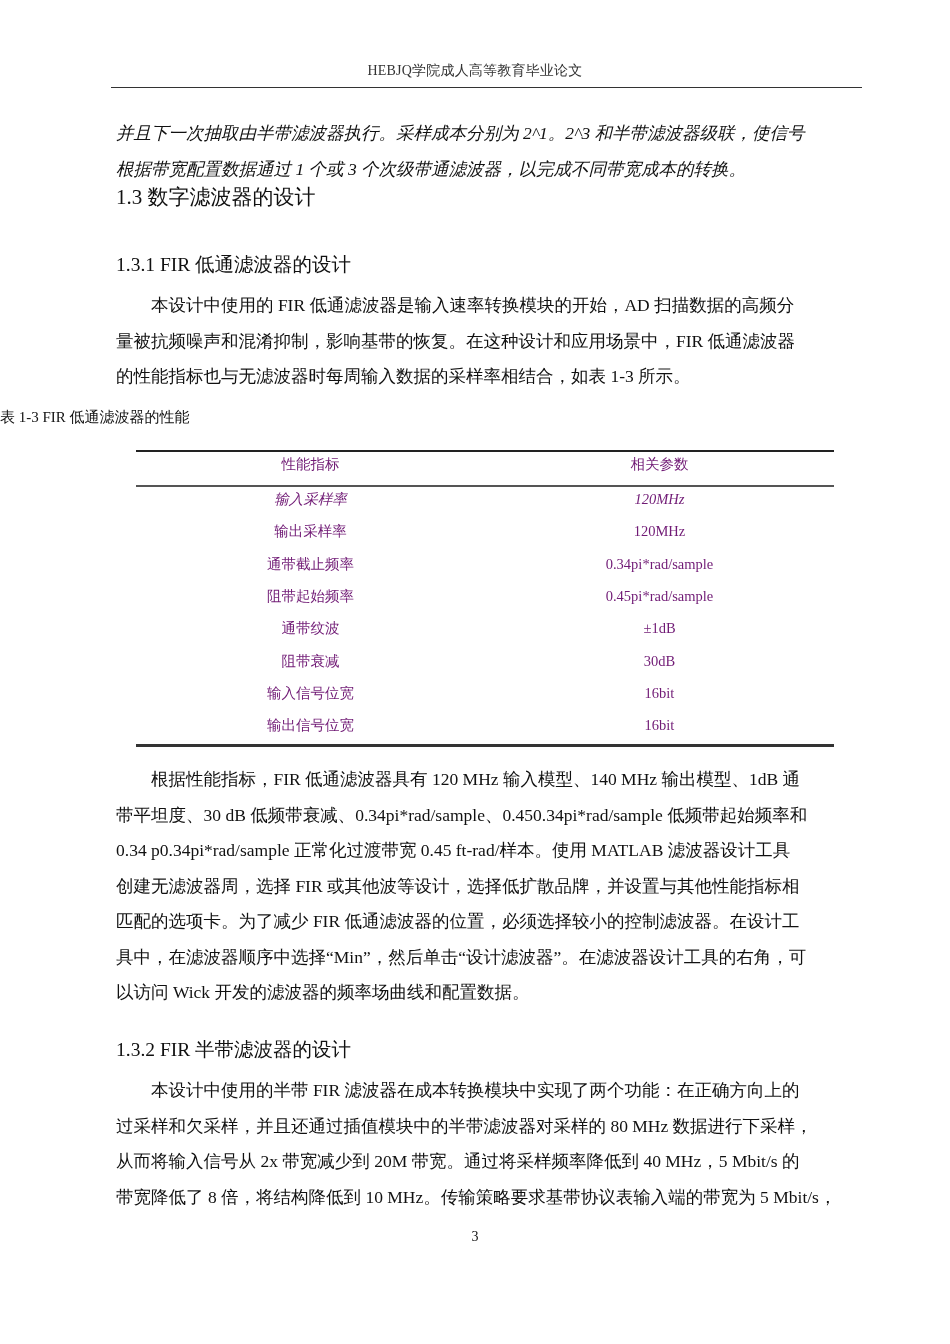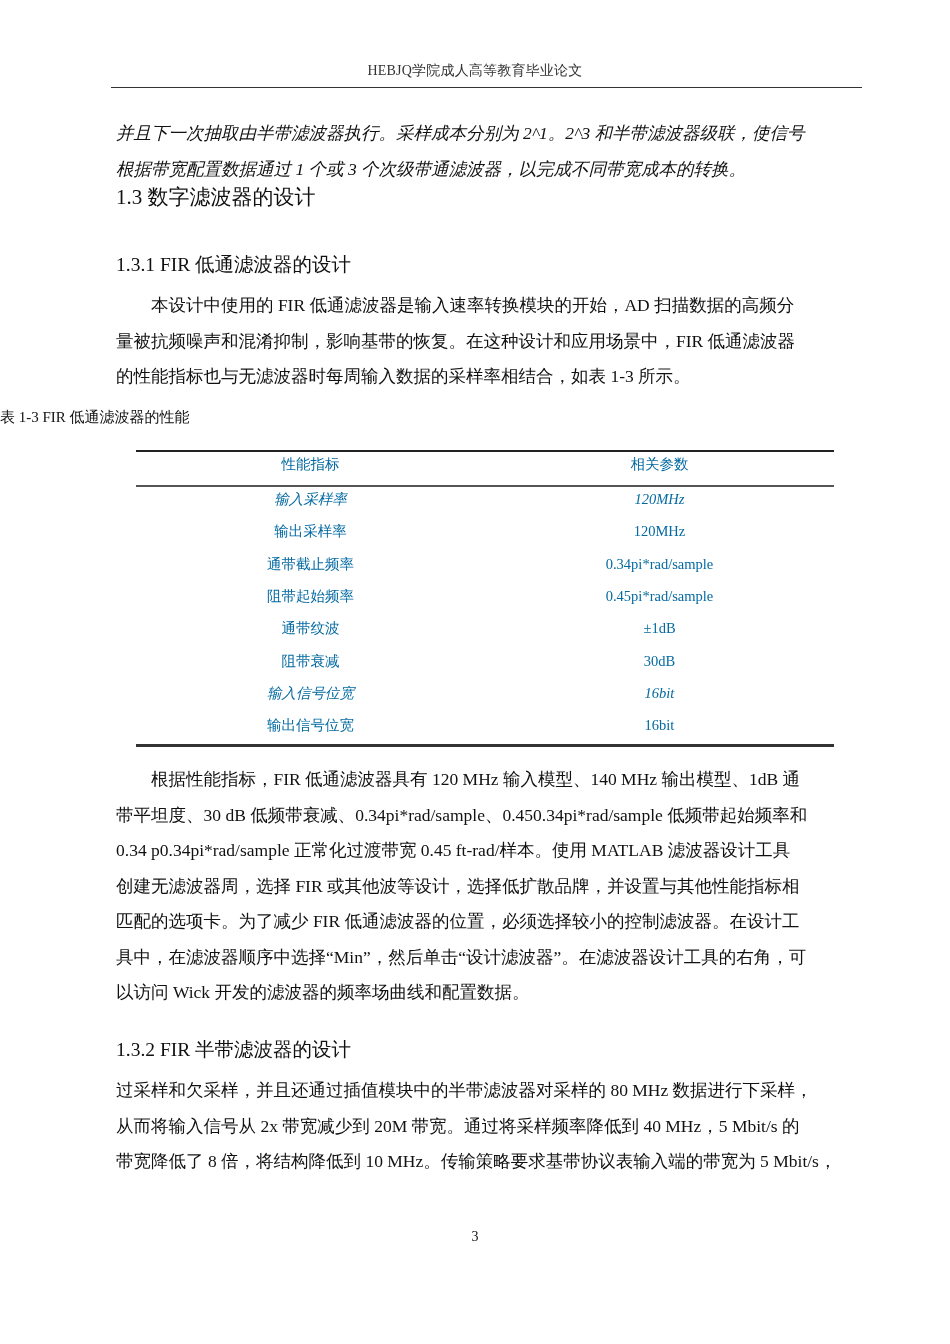--- a/index.html
+++ b/index.html
@@ -12,21 +12,21 @@
   .para { position:absolute; left:116px; width:744px; font-size:17.5px; line-height:35.5px;
           text-align:justify; text-align-last:left; }
   .line { display:block; white-space:nowrap; height:35.5px; }
   .indent { padding-left:35px; }
   .h2 { position:absolute; left:116px; font-size:21px; }
   .h3 { position:absolute; left:116px; font-size:19.5px; }
   .caption { position:absolute; top:408px; left:0; width:950px; font-size:15px; }
   .tbl-top { position:absolute; left:136px; top:450px; width:698px; border-top:2px solid #222; }
   .tbl-mid { position:absolute; left:136px; top:485px; width:698px; border-top:2px solid #555; }
   .tbl-bot { position:absolute; left:136px; top:744px; width:698px; border-top:3px solid #333; }
-  .row { position:absolute; left:136px; width:698px; height:24px; display:flex; align-items:center; font-size:14.5px; color:#0369a1; }
+  .row { position:absolute; left:136px; width:698px; height:24px; display:flex; align-items:center; font-size:14.5px; color:#701a75; }
   .c1 { width:349px; text-align:center; }
   .c2 { width:349px; text-align:center; }
   .page-num { position:absolute; top:1229px; left:0; width:950px; text-align:center; font-size:14px; }
 </style>
 </head>
 <body>
 
 <div>
   <div class="header-title">HEBJQ学院成人高等教育毕业论文</div>
   <div class="header-rule"></div>
@@ -74,21 +74,21 @@
     <div class="c2">0.45pi*rad/sample</div>
   </div>
   <div class="row" style="top:616px;">
     <div class="c1">通带纹波</div>
     <div class="c2">±1dB</div>
   </div>
   <div class="row" style="top:649px;">
     <div class="c1">阻带衰减</div>
     <div class="c2">30dB</div>
   </div>
-  <div class="row" style="top:681px;font-style:italic;">
+  <div class="row" style="top:681px;">
     <div class="c1">输入信号位宽</div>
     <div class="c2">16bit</div>
   </div>
   <div class="row" style="top:713px;">
     <div class="c1">输出信号位宽</div>
     <div class="c2">16bit</div>
   </div>
   <div class="tbl-bot"></div>
 </div>
 
@@ -98,18 +98,19 @@
   <span class="line">0.34 p0.34pi*rad/sample 正常化过渡带宽 0.45 ft-rad/样本。使用 MATLAB 滤波器设计工具</span>
   <span class="line">创建无滤波器周，选择 FIR 或其他波等设计，选择低扩散品牌，并设置与其他性能指标相</span>
   <span class="line">匹配的选项卡。为了减少 FIR 低通滤波器的位置，必须选择较小的控制滤波器。在设计工</span>
   <span class="line">具中，在滤波器顺序中选择“Min”，然后单击“设计滤波器”。在滤波器设计工具的右角，可</span>
   <span class="line">以访问 Wick 开发的滤波器的频率场曲线和配置数据。</span>
 </div>
 
 <div class="h3" style="top:1036px;">1.3.2 FIR 半带滤波器的设计</div>
 
 <div class="para" style="top:1073px;">
+  <span class="line indent">本设计中使用的半带 FIR 滤波器在成本转换模块中实现了两个功能：在正确方向上的</span>
   <span class="line">过采样和欠采样，并且还通过插值模块中的半带滤波器对采样的 80 MHz 数据进行下采样，</span>
   <span class="line">从而将输入信号从 2x 带宽减少到 20M 带宽。通过将采样频率降低到 40 MHz，5 Mbit/s 的</span>
   <span class="line">带宽降低了 8 倍，将结构降低到 10 MHz。传输策略要求基带协议表输入端的带宽为 5 Mbit/s，</span>
 </div>
 
 <div class="page-num">3</div>
 
 </body></html>

